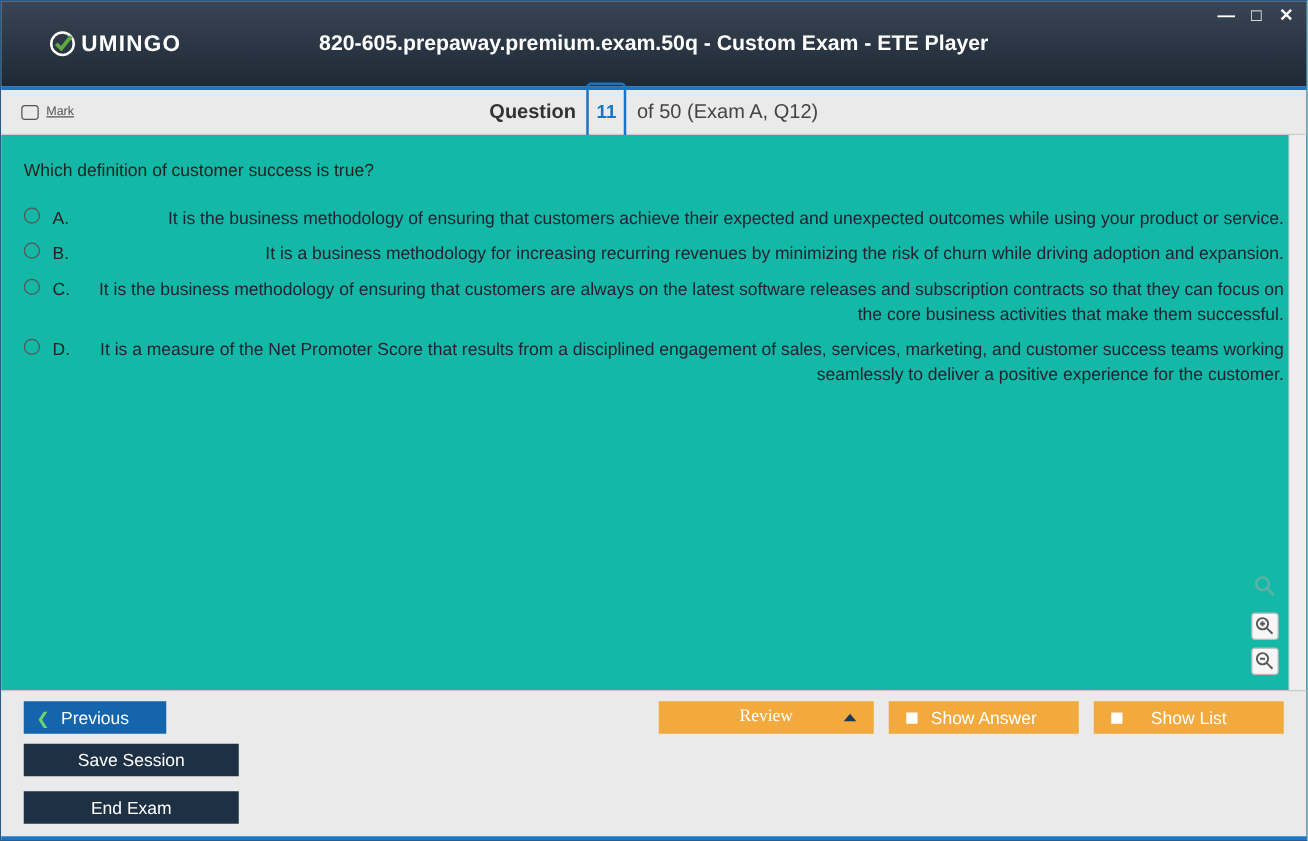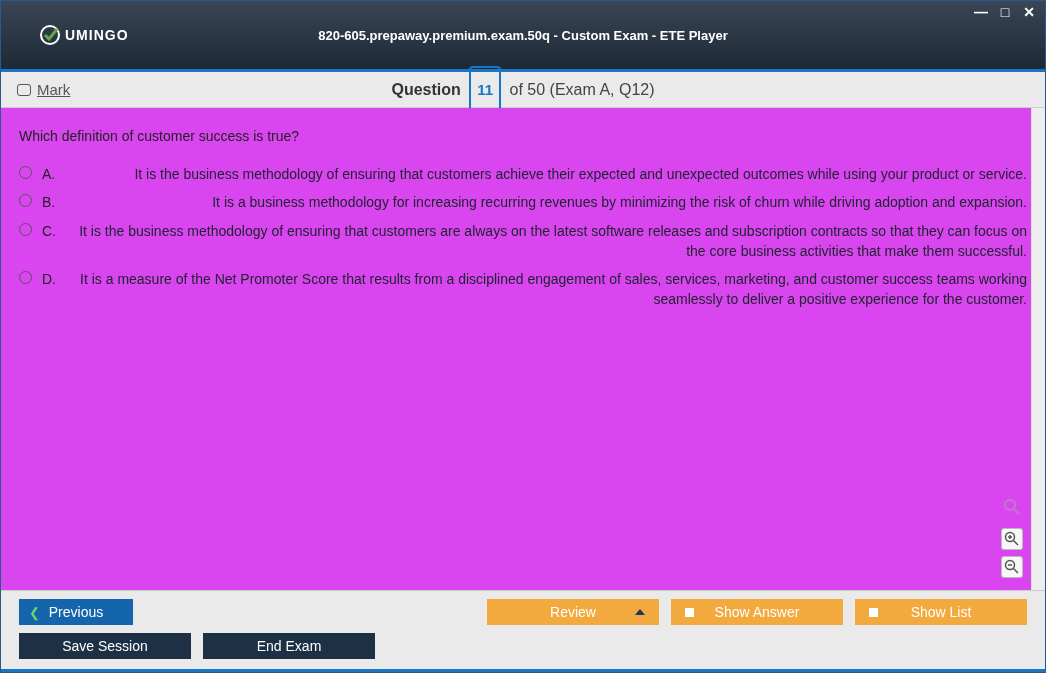--- a/index.html
+++ b/index.html
@@ -1,38 +1,38 @@
 <!DOCTYPE html>
 <html><head>
 <meta charset="utf-8">
 <style>
 * { margin: 0; padding: 0; box-sizing: border-box; }
 body { font-family: Arial, sans-serif; background: #fff; width: 1046px; height: 673px; overflow: hidden; position: relative; }
 .container { width: 100%; height: 100%; border: 1px solid #2a5a8a; display: flex; flex-direction: column; }
 
 
 .header { background: linear-gradient(to bottom, #3a4555 0%, #1e2936 100%); height: 68px; position: relative; display: flex; align-items: center; }
-.logo { display: flex; align-items: center; margin-left: 38px; color: #fff; font-size: 14px; font-weight: bold; letter-spacing: 1px; }
+.logo { display: flex; align-items: center; margin-left: 38px; color: #fff; font-size: 18px; font-weight: bold; letter-spacing: 1px; }
 .logo svg { margin-right: 4px; }
-.title { position: absolute; left: 0; right: 0; text-align: center; color: #fff; font-size: 13px; font-weight: bold; pointer-events: none; }
+.title { position: absolute; left: 0; right: 0; text-align: center; color: #fff; font-size: 17px; font-weight: bold; pointer-events: none; }
 .win-controls { position: absolute; right: 8px; top: 4px; display: flex; gap: 8px; color: #fff; }
 .win-controls span { cursor: pointer; width: 16px; height: 14px; display: flex; align-items: center; justify-content: center; font-size: 14px; font-weight: bold; }
 .blue-line { height: 3px; background: #1976c5; }
 
 
 .qbar { height: 36px; background: #eaeaea; border-bottom: 1px solid #ccc; display: flex; align-items: center; padding: 0 16px; position: relative; }
-.mark-wrap { display: flex; align-items: center; gap: 6px; color: #555; font-size: 15px; cursor: pointer; }
+.mark-wrap { display: flex; align-items: center; gap: 6px; color: #555; font-size: 10px; cursor: pointer; }
 .mark-checkbox { width: 14px; height: 12px; border: 1.5px solid #555; border-radius: 3px; }
 .mark-label { text-decoration: underline; }
 .qtext-wrap { position: absolute; left: 0; right: 0; text-align: center; color: #444; font-size: 16px; pointer-events: none; }
 .qtext-wrap .lbl { font-weight: bold; color: #333; }
 .qnum-box { display: inline-block; border: 2px solid #1976c5; border-radius: 4px; padding: 13px 6px; color: #1976c5; font-weight: bold; font-size: 15px; margin: 0 4px; }
 
 
-.content { flex: 1; background: #d946ef; padding: 20px 18px; font-size: 14px; color: #222; position: relative; overflow: hidden; }
+.content { flex: 1; background: #14b8a6; padding: 20px 18px; font-size: 14px; color: #222; position: relative; overflow: hidden; }
 .qstem { margin-bottom: 20px; }
 .optrow { display: flex; align-items: flex-start; margin-bottom: 8px; line-height: 1.45; }
 .radio { width: 13px; height: 13px; border: 1.5px solid #555; border-radius: 50%; flex-shrink: 0; margin-top: 2px; margin-right: 10px; }
 .optletter { width: 20px; flex-shrink: 0; margin-right: 4px; }
 .opttext { flex: 1; color: #223; text-align: right; }
 .scrollbar { position: absolute; right: 0; top: 0; bottom: 0; width: 14px; background: #eee; border-left: 1px solid #ddd; }
 
 
 .zoom-tools { position: absolute; right: 22px; bottom: 12px; display: flex; flex-direction: column; gap: 6px; align-items: center; }
 .zoom-icon { width: 22px; height: 22px; display: flex; align-items: center; justify-content: center; border: 1px solid #bbb; border-radius: 3px; background: #f7f7f7; cursor: pointer; }
@@ -40,26 +40,26 @@
 
 
 .footer { background: #eaeaea; border-top: 1px solid #ccc; padding: 8px 18px 10px 18px; }
 .footer-row { display: flex; align-items: center; gap: 12px; }
 .btn { height: 26px; display: flex; align-items: center; justify-content: center; font-size: 14px; cursor: pointer; color: #fff; position: relative; }
 .btn-prev { background: #1565ad; width: 114px; }
 .btn-prev .chev { position: absolute; left: 10px; color: #6fd36f; font-size: 13px; }
 .btn-next { background: #1565ad; width: 118px; border: 1px dashed #3a8fd6; }
 .btn-next .chev { position: absolute; right: 10px; color: #6fd36f; font-size: 13px; }
 .spacer { flex: 1; }
-.btn-review { background: #f2a93d; width: 172px; justify-content: center; gap: 10px; }
+.btn-review { background: #f2a93d; width: 172px; justify-content: center; gap: 10px; font-family: Liberation Serif, serif; }
 .btn-review .tri { position: absolute; right: 14px; width: 0; height: 0; border-left: 5px solid transparent; border-right: 5px solid transparent; border-bottom: 6px solid #1e3a5a; }
-.btn-orange { background: #f2a93d; width: 172px; }
+.btn-orange { background: #f2a93d; width: 152px; }
 .btn-orange .sq { position: absolute; left: 14px; width: 9px; height: 9px; background: #fff; }
 .btn-dark { background: #1e3044; width: 172px; }
-.footer-row2 { display: flex; justify-content: flex-start; gap: 12px; margin-top: 8px; }
+.footer-row2 { display: flex; justify-content: flex-end; gap: 12px; margin-top: 8px; flex-direction: column; }
 .bottom-blue { height: 3px; background: #1976c5; }
 </style>
 </head>
 <body>
 
 <div class="container">
 
   <div class="header">
     <div class="logo">
       <svg width="22" height="22" viewBox="0 0 22 22">

